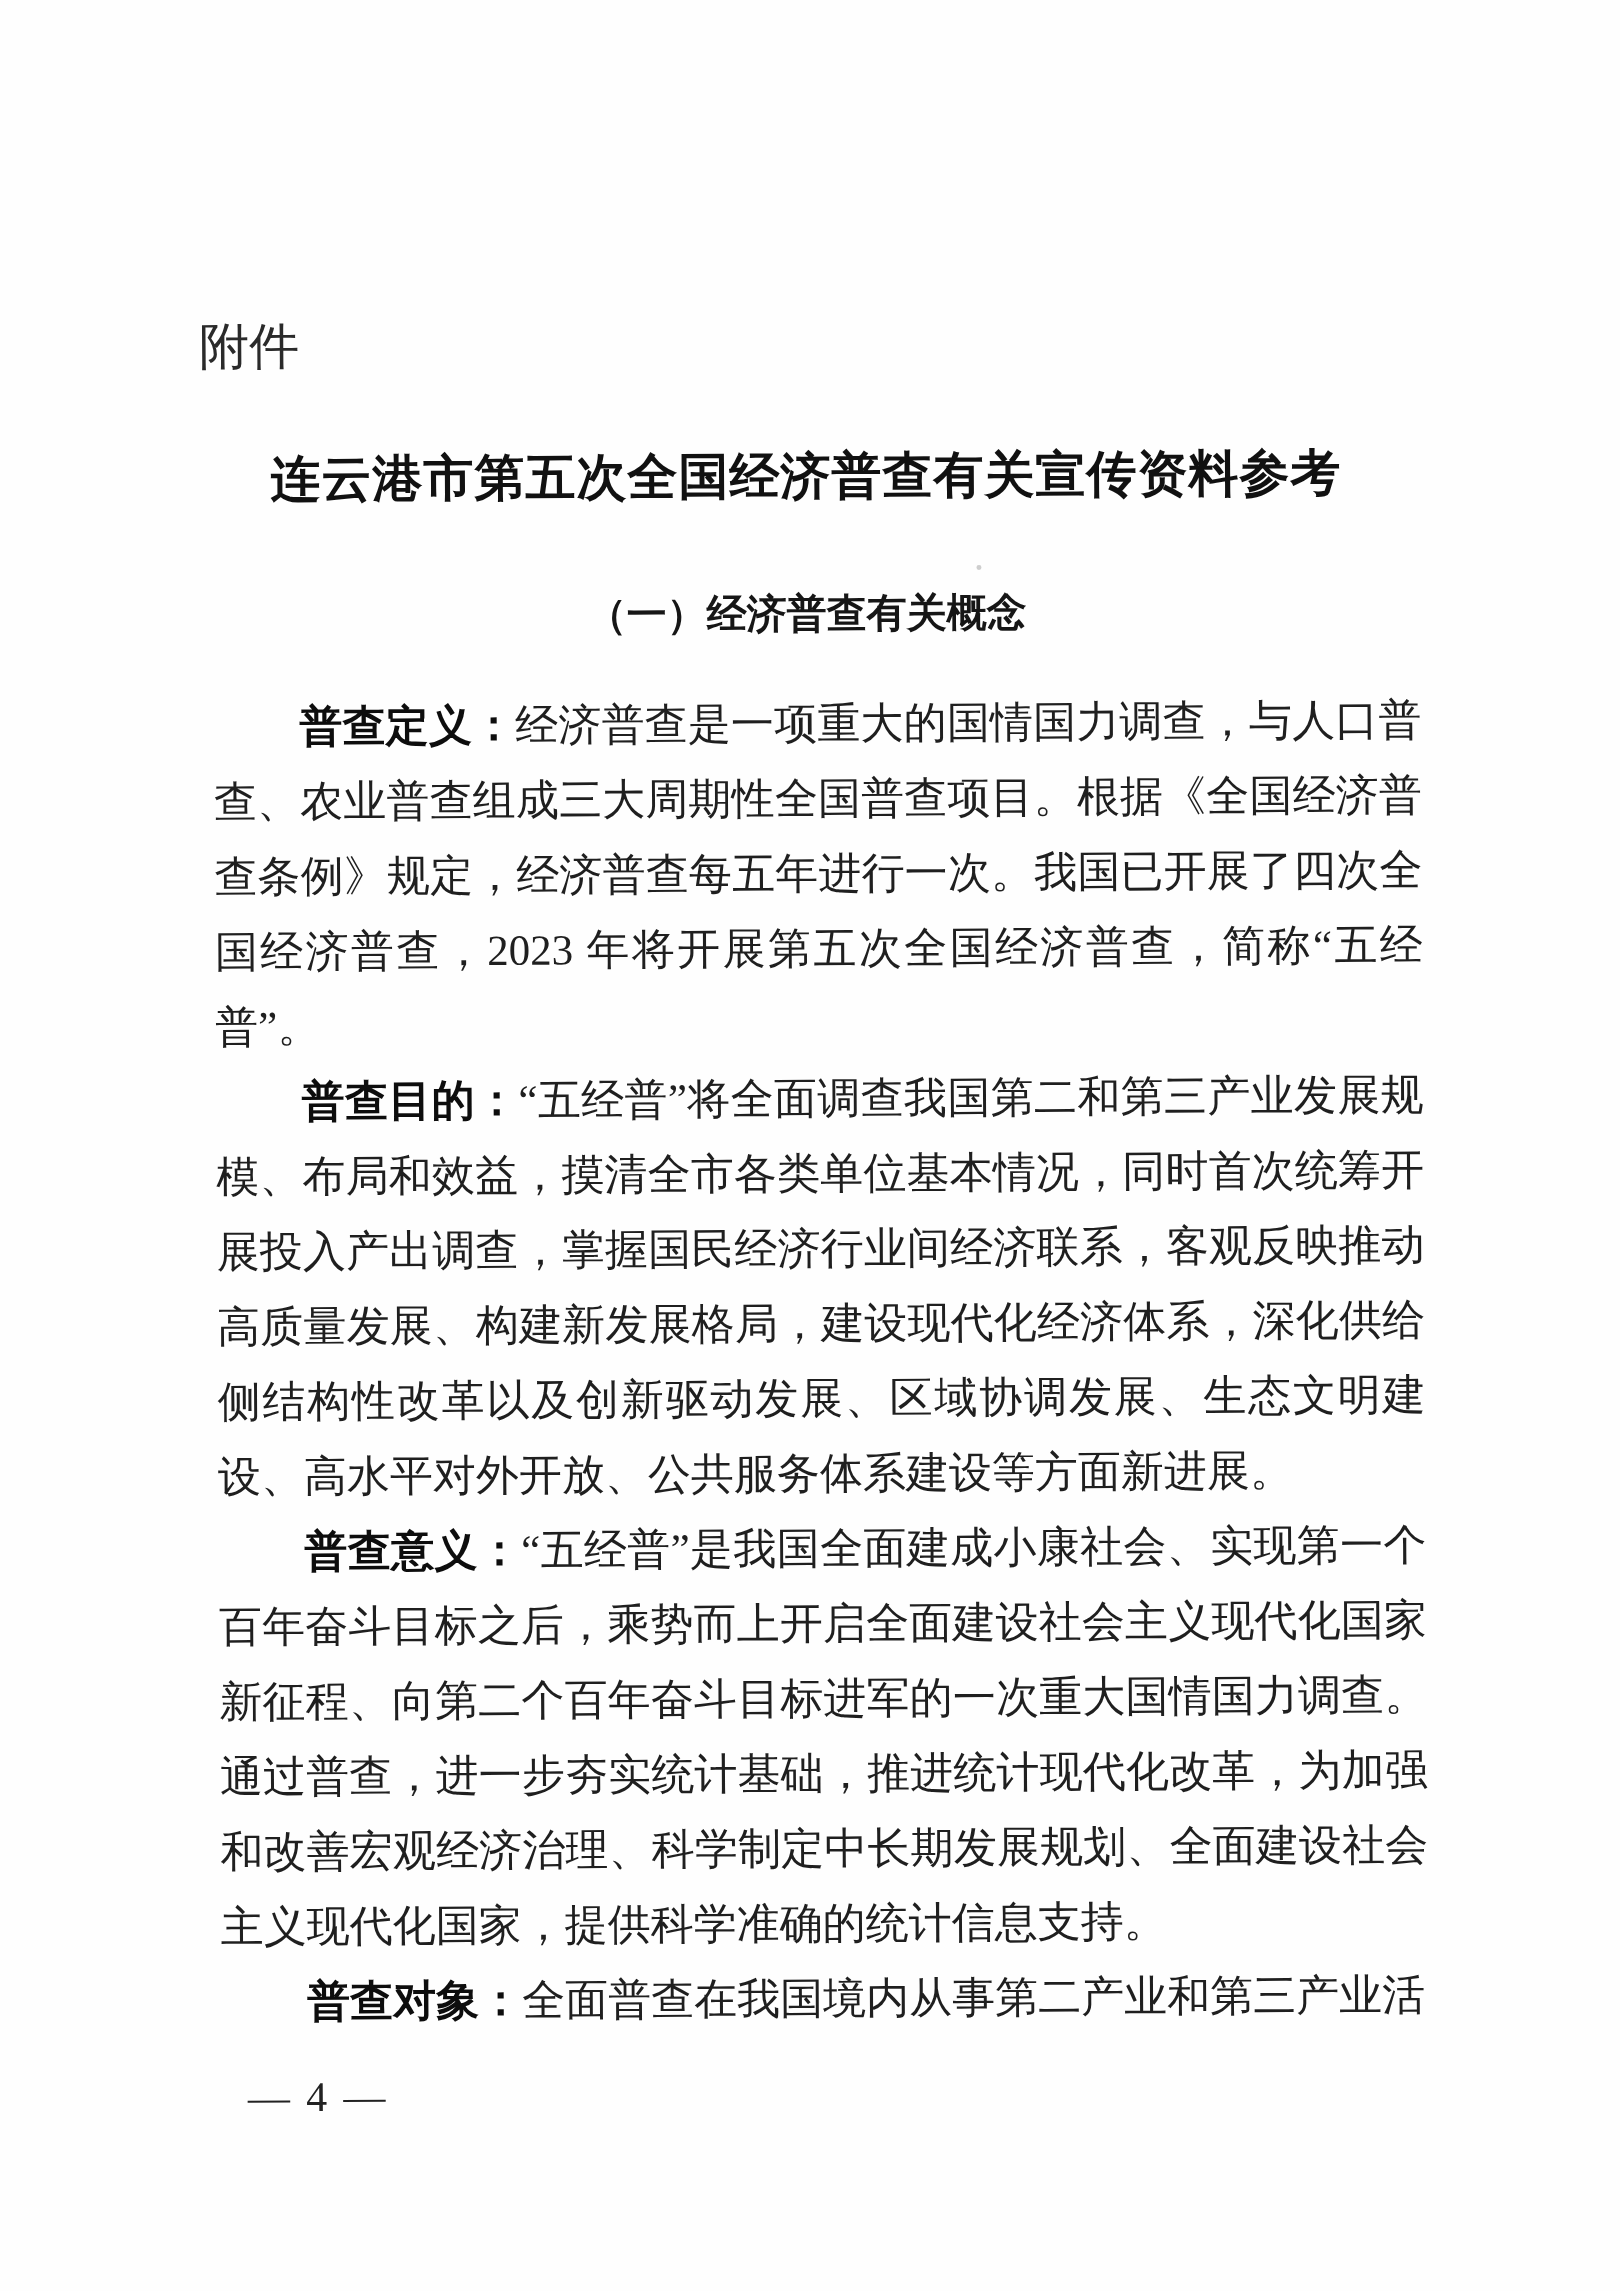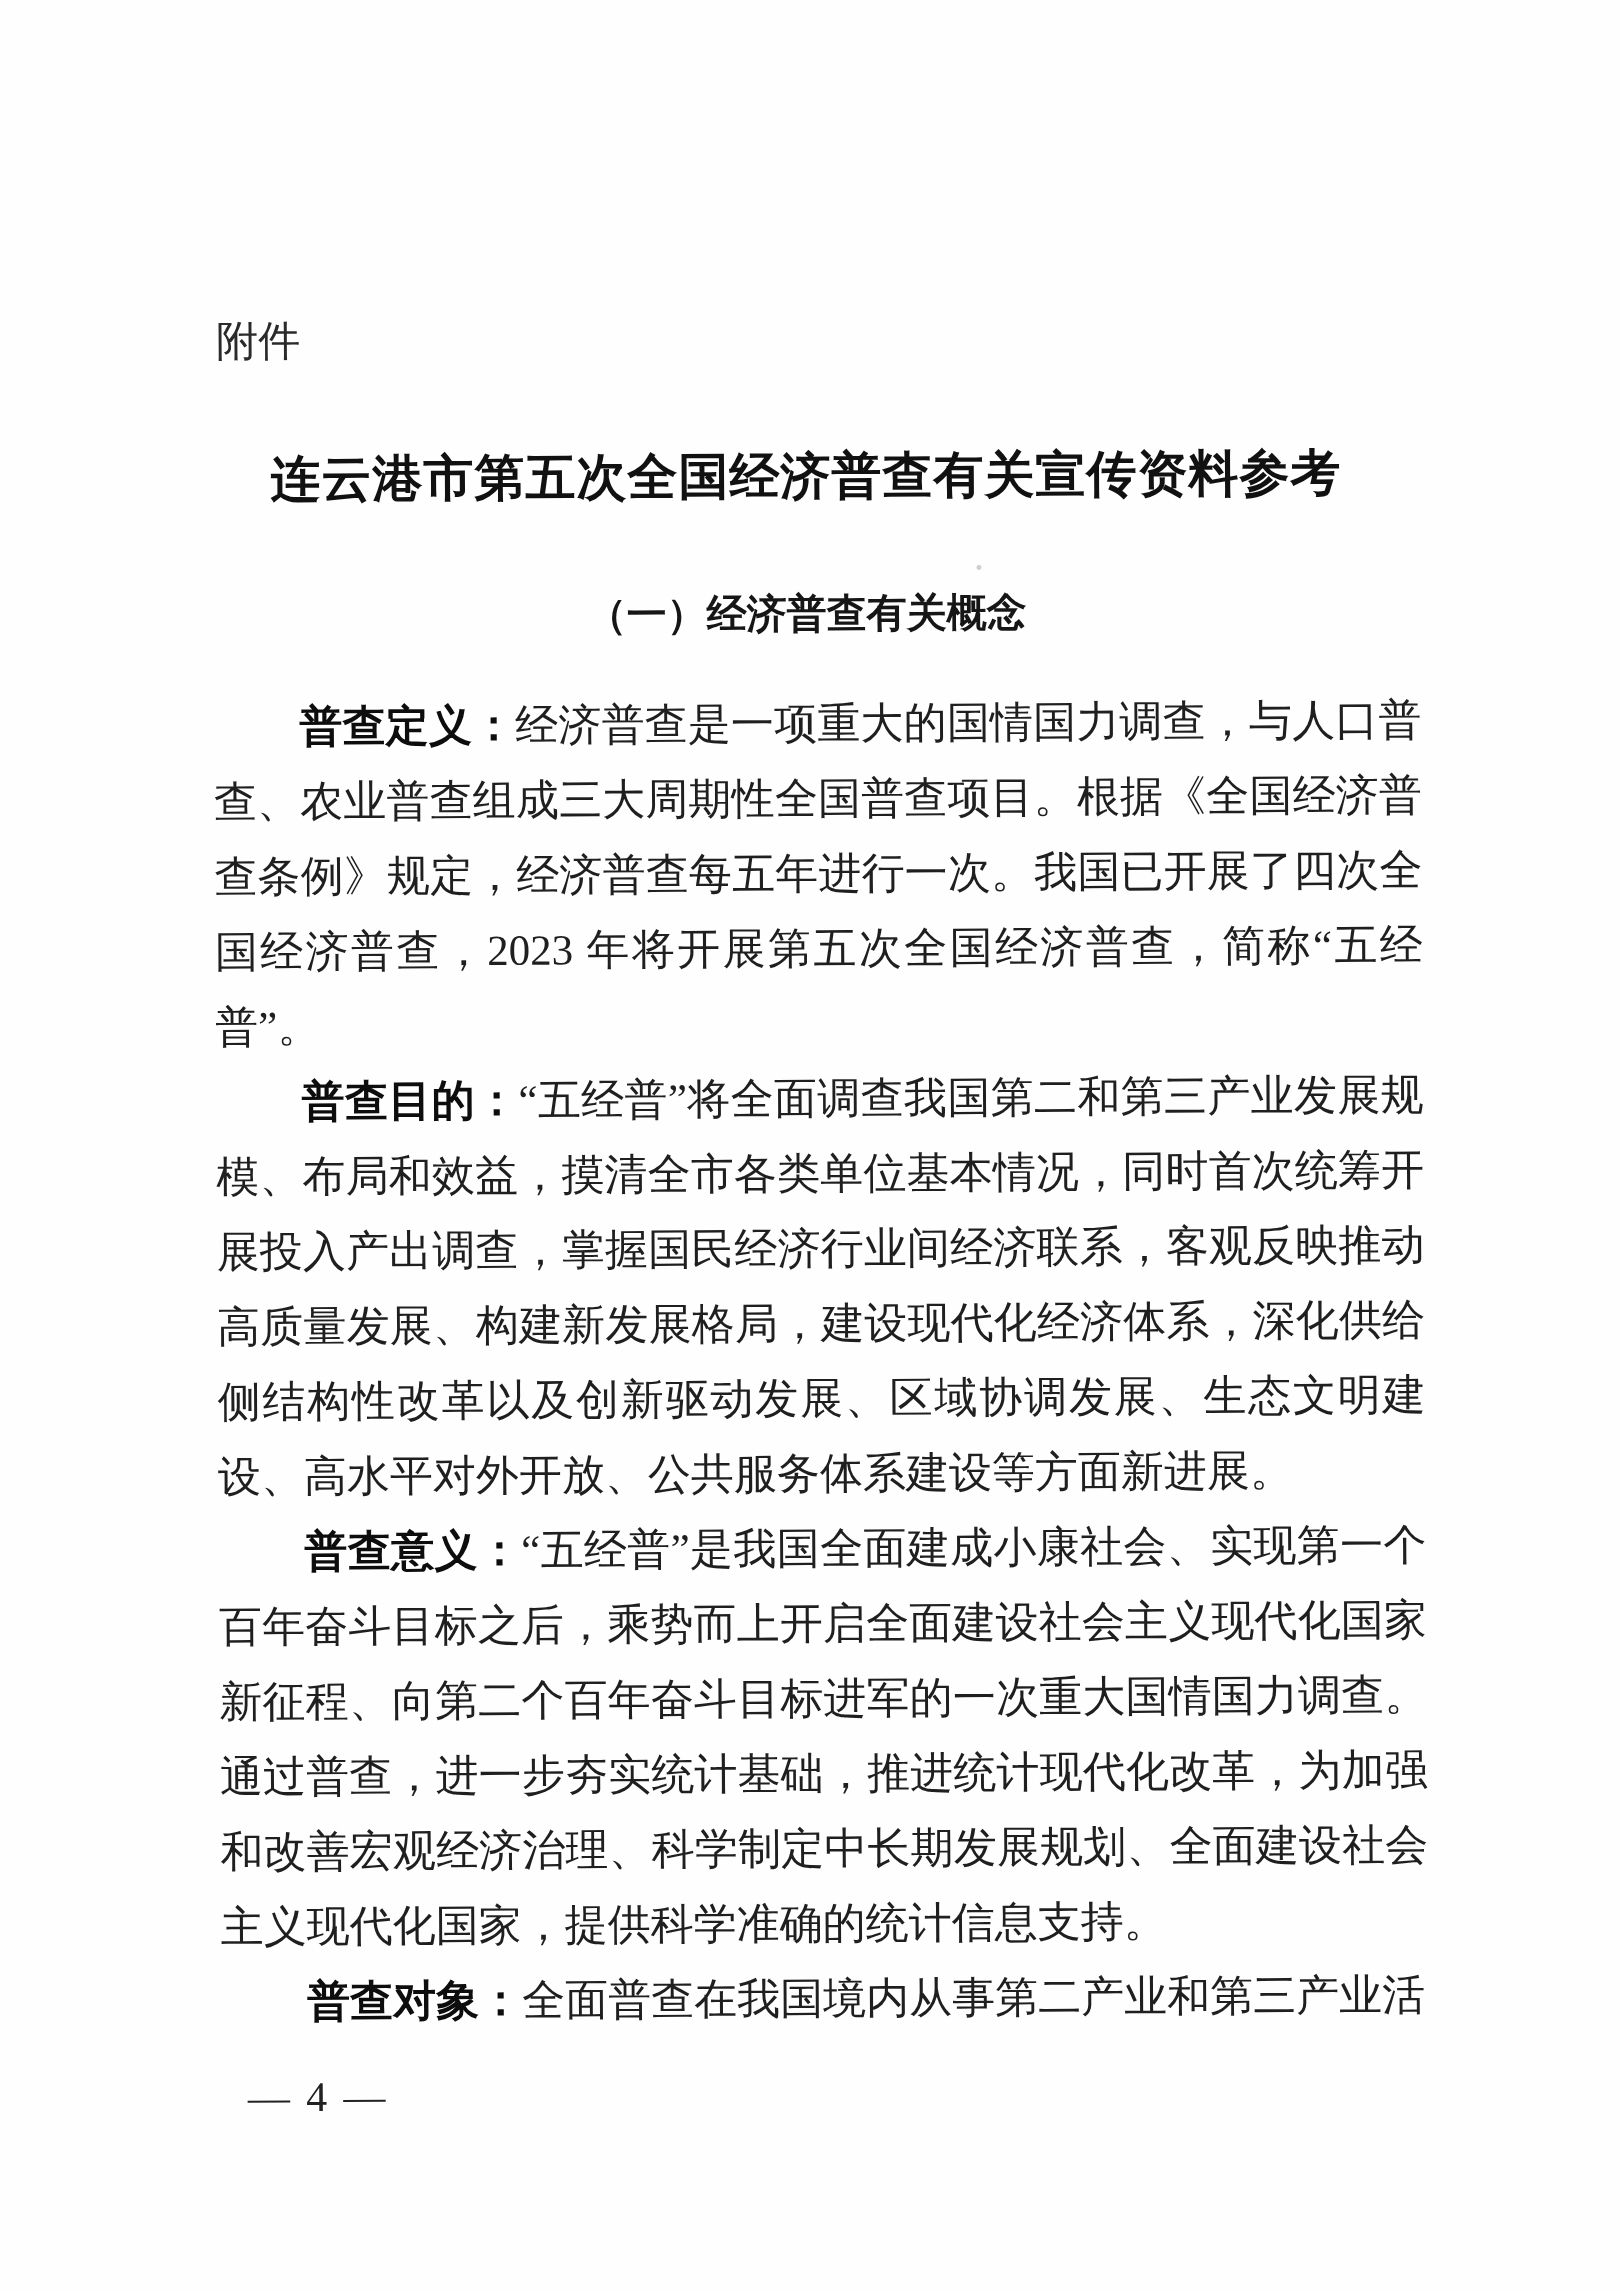--- a/index.html
+++ b/index.html
@@ -18,23 +18,23 @@
   }
   
   .scan-tilt {
     position: absolute;
     left: 0; top: 0; right: 0; bottom: 0;
     transform: rotate(-0.35deg);
     transform-origin: 50% 50%;
   }
   .attachment {
     position: absolute;
-    left: 221px;
+    left: 204px;
     top: 310px;
-    font-size: 42px;
+    font-size: 50px;
     font-family: Liberation Mono, monospace;
     color: #2a2a2a;
   }
   .doc-title {
     position: absolute;
     left: 157px;
     right: 157px;
     top: 443px;
     margin: 0;
     text-align: center;

